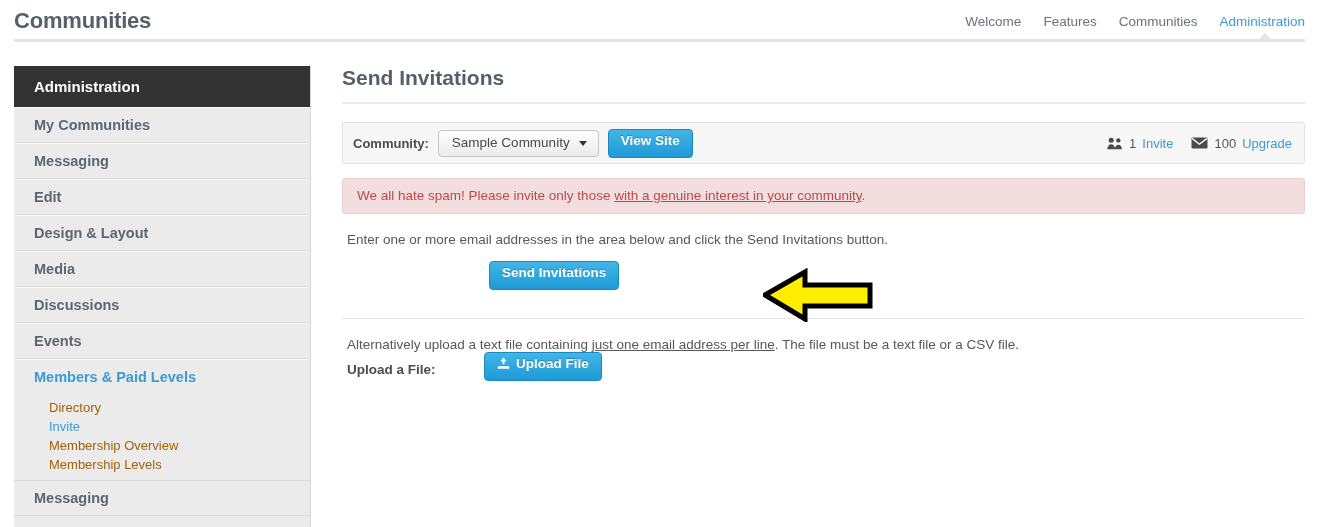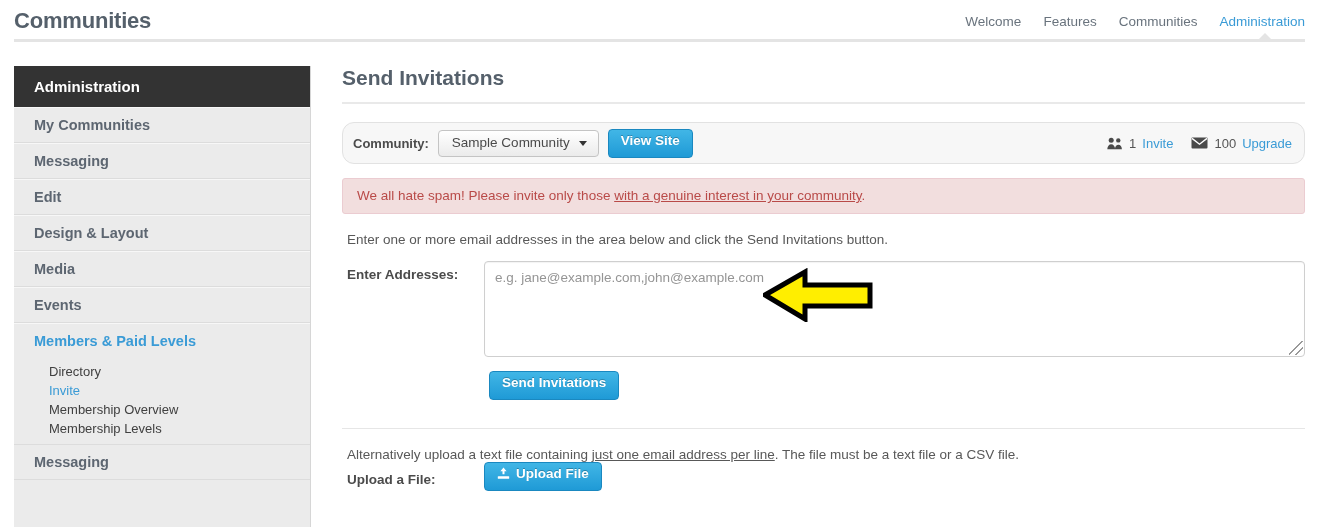--- a/index.html
+++ b/index.html
@@ -84,21 +84,21 @@
     background: #ebebeb;
   }
   .side-item.active { color: #3a9bd6; }
   .subnav {
     background: #ebebeb;
     padding: 4px 0 6px 0;
     border-bottom: 1px solid #dcdcdc;
   }
   .sub-item {
     font-size: 13px;
-    color: #404040;
+    color: #a16207;
     padding: 2px 0 2px 35px;
     font-weight: normal;
   }
   .sub-item.active { color: #3a9bd6; }
 
   
   .main {
     flex: 1;
     padding: 22px 22px 0 31px;
     min-width: 0;
@@ -108,21 +108,21 @@
     font-weight: bold;
     color: #55606b;
     margin: 0 0 12px 0;
   }
   .title-rule { height: 2px; background: #e9e9e9; margin-bottom: 18px; }
 
   
   .toolbar {
     background: #f7f7f7;
     border: 1px solid #e2e2e2;
-    border-radius: 12px;
+    border-radius: 3px;
     height: 42px;
     display: flex;
     align-items: center;
     padding: 0 12px 0 10px;
     justify-content: space-between;
   }
   .toolbar-left { display: flex; align-items: center; gap: 9px; }
   .tb-label { font-size: 13px; font-weight: bold; color: #4b4b4b; }
 
   .dropdown {
@@ -256,20 +256,21 @@
   <div class="page">
 
     <div class="sidebar">
       <div class="side-head">Administration</div>
 
       <div class="side-item">My Communities</div>
       <div class="side-item">Messaging</div>
       <div class="side-item">Edit</div>
       <div class="side-item">Design &amp; Layout</div>
       <div class="side-item">Media</div>
+      <div class="side-item">Discussions</div>
       <div class="side-item">Events</div>
       <div class="side-item active" style="border-bottom:none;">Members &amp; Paid Levels</div>
 
       <div class="subnav">
         <div class="sub-item">Directory</div>
         <div class="sub-item active">Invite</div>
         <div class="sub-item">Membership Overview</div>
         <div class="sub-item">Membership Levels</div>
       </div>
 
@@ -319,27 +320,20 @@
           </span>
         </div>
       </div>
 
       <div class="alert">
         <b>We all hate spam!</b><span> Please invite only those </span><a class="lnk">with a genuine interest in your community</a><span>.</span>
       </div>
 
       <div class="intro">Enter one or more email addresses in the area below and click the Send Invitations button.</div>
 
-      <div class="field-row">
-        <div class="field-label">Enter Addresses:</div>
-        <div class="textarea">
-          <span>e.g. jane@example.com,john@example.com</span>
-          <span class="resizer"></span>
-        </div>
-      </div>
 
       <div class="send-row">
         <button class="btn-blue">
           <span>Send Invitations</span>
         </button>
       </div>
 
       <div class="section-rule"></div>
 
       <div class="alt-text"><span>Alternatively upload a text file containing </span><a class="lnk">just one email address per line</a><span>. The file must be a text file or a CSV file.</span></div>

